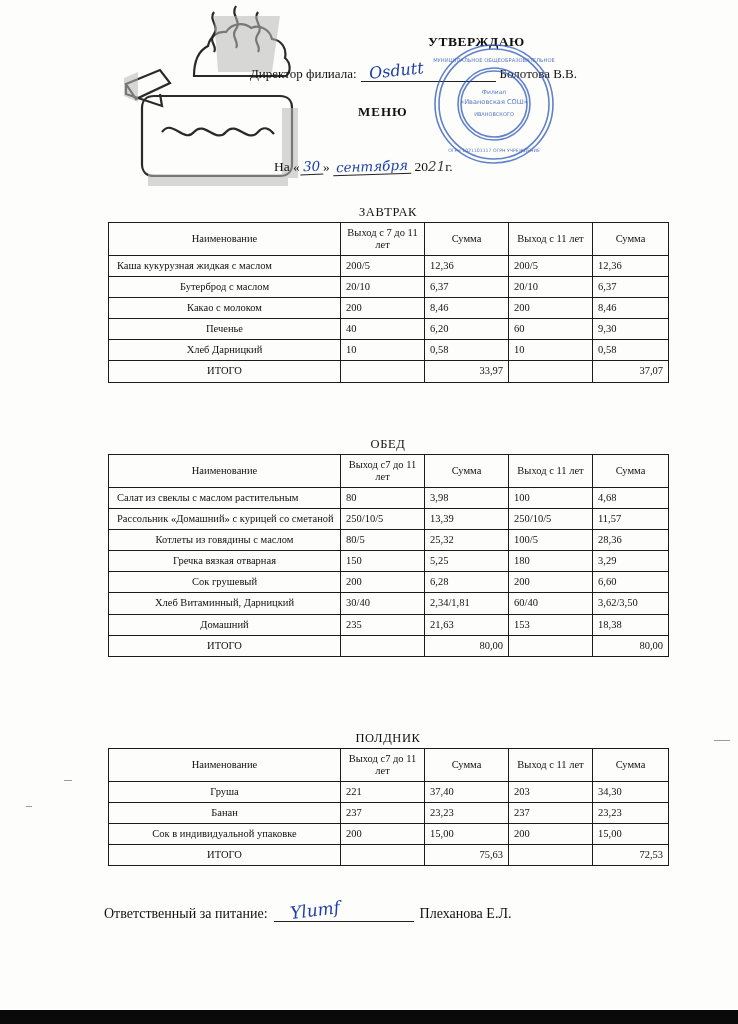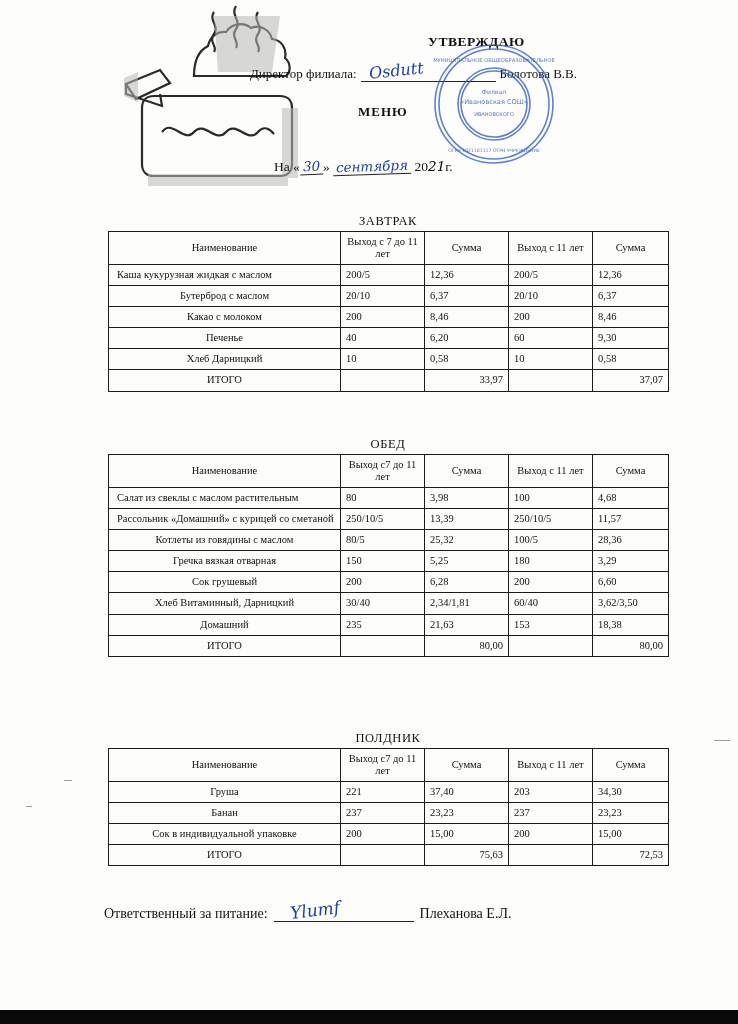--- a/index.html
+++ b/index.html
@@ -90,21 +90,21 @@
     font-style: italic;
     color: #1f3fa8;
     display: inline-block;
     border-bottom: 1px solid #222;
     padding: 0 3px;
     transform: rotate(-2deg);
   }
   .date-line .hw2 {
     font-family: "DejaVu Serif", serif;
     font-style: italic;
-    color: #000000;
+    color: #404040;
   }
 
   
   .stamp {
     position: absolute;
     left: 432px; top: 42px;
     width: 124px; height: 124px;
     pointer-events: none;
     opacity: .92;
   }
@@ -238,21 +238,21 @@
       <g fill="#2a55b8" opacity=".85" font-family="DejaVu Sans, sans-serif">
         <text x="62" y="20" font-size="5.2" text-anchor="middle">МУНИЦИПАЛЬНОЕ ОБЩЕОБРАЗОВАТЕЛЬНОЕ</text>
         <text x="62" y="52" font-size="6" text-anchor="middle">Филиал</text>
         <text x="62" y="62" font-size="6.6" text-anchor="middle">«Ивановская СОШ»</text>
         <text x="62" y="74" font-size="5" text-anchor="middle">ИВАНОВСКОГО</text>
         <text x="62" y="110" font-size="4.6" text-anchor="middle">ОГРН 1021101117 ОГРН УЧРЕЖДЕНИЕ</text>
       </g>
     </svg>
   </div>
 
-  <div class="section" id="sec-0" style="top:214px">
+  <div class="section" id="sec-0" style="top:205px">
     <div class="section-title">ЗАВТРАК</div>
     <table class="menu-table">
       <colgroup>
           <col class="c-name">
           <col class="c-out1">
           <col class="c-sum1">
           <col class="c-out2">
           <col class="c-sum2">
         </colgroup>
       <thead>

